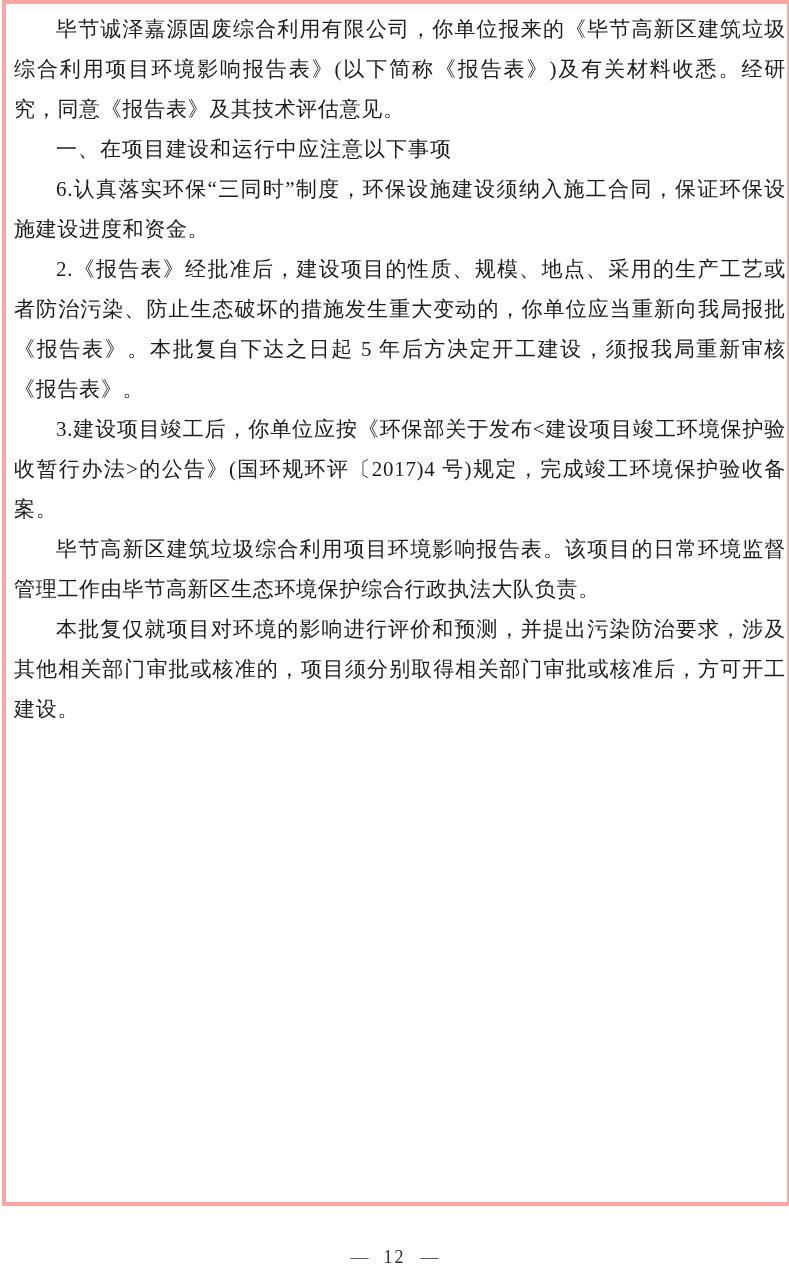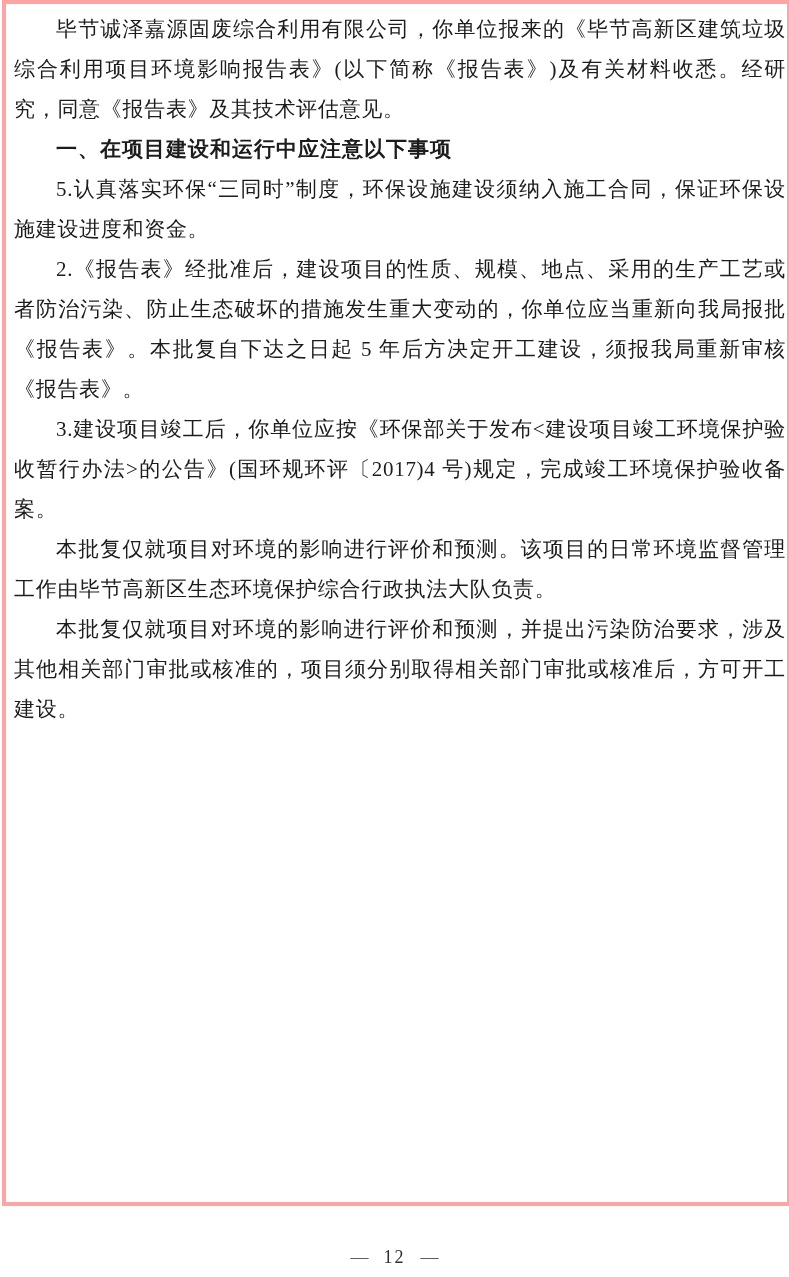--- a/index.html
+++ b/index.html
@@ -33,21 +33,21 @@
     margin: 0;
     font-size: 21px;
     line-height: 40px;
     letter-spacing: 0.7px;
     text-align: justify;
     text-indent: 2em;
     color: #1c1c1c;
     font-family: "Liberation Serif", "DejaVu Serif", serif;
   }
   .para.heading {
-    font-weight: 700;
+    font-weight: 400;
     text-align: left;
     font-family: "Liberation Sans", "DejaVu Sans", sans-serif;
     letter-spacing: 1px;
   }
   .footer {
     position: absolute;
     left: 0;
     top: 1242px;
     width: 789px;
     text-align: center;
@@ -65,23 +65,23 @@
     letter-spacing: 2px;
   }
 </style>
 </head>
 <body>
 
 <div class="frame">
   <div class="content" id="paragraphs">
       <div class="para">毕节诚泽嘉源固废综合利用有限公司，你单位报来的《毕节高新区建筑垃圾综合利用项目环境影响报告表》(以下简称《报告表》)及有关材料收悉。经研究，同意《报告表》及其技术评估意见。</div>
       <div class="para heading">一、在项目建设和运行中应注意以下事项</div>
-      <div class="para">5.认真落实环保“三同时”制度，环保设施建设须纳入施工合同，保证环保设施建设进度和资金。</div>
+      <div class="para">6.认真落实环保“三同时”制度，环保设施建设须纳入施工合同，保证环保设施建设进度和资金。</div>
       <div class="para">2.《报告表》经批准后，建设项目的性质、规模、地点、采用的生产工艺或者防治污染、防止生态破坏的措施发生重大变动的，你单位应当重新向我局报批《报告表》。本批复自下达之日起 5 年后方决定开工建设，须报我局重新审核《报告表》。</div>
       <div class="para">3.建设项目竣工后，你单位应按《环保部关于发布&lt;建设项目竣工环境保护验收暂行办法&gt;的公告》(国环规环评〔2017)4 号)规定，完成竣工环境保护验收备案。</div>
-      <div class="para">本批复仅就项目对环境的影响进行评价和预测。该项目的日常环境监督管理工作由毕节高新区生态环境保护综合行政执法大队负责。</div>
+      <div class="para">毕节高新区建筑垃圾综合利用项目环境影响报告表。该项目的日常环境监督管理工作由毕节高新区生态环境保护综合行政执法大队负责。</div>
       <div class="para">本批复仅就项目对环境的影响进行评价和预测，并提出污染防治要求，涉及其他相关部门审批或核准的，项目须分别取得相关部门审批或核准后，方可开工建设。</div>
     </div>
 </div>
 
 <div class="footer">
   <span class="dash">—</span><span class="num">12</span><span class="dash">—</span>
 </div>
 
 </body></html>

